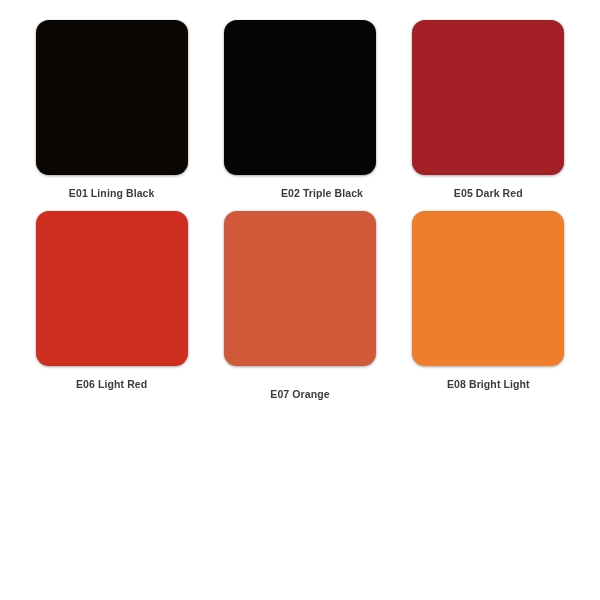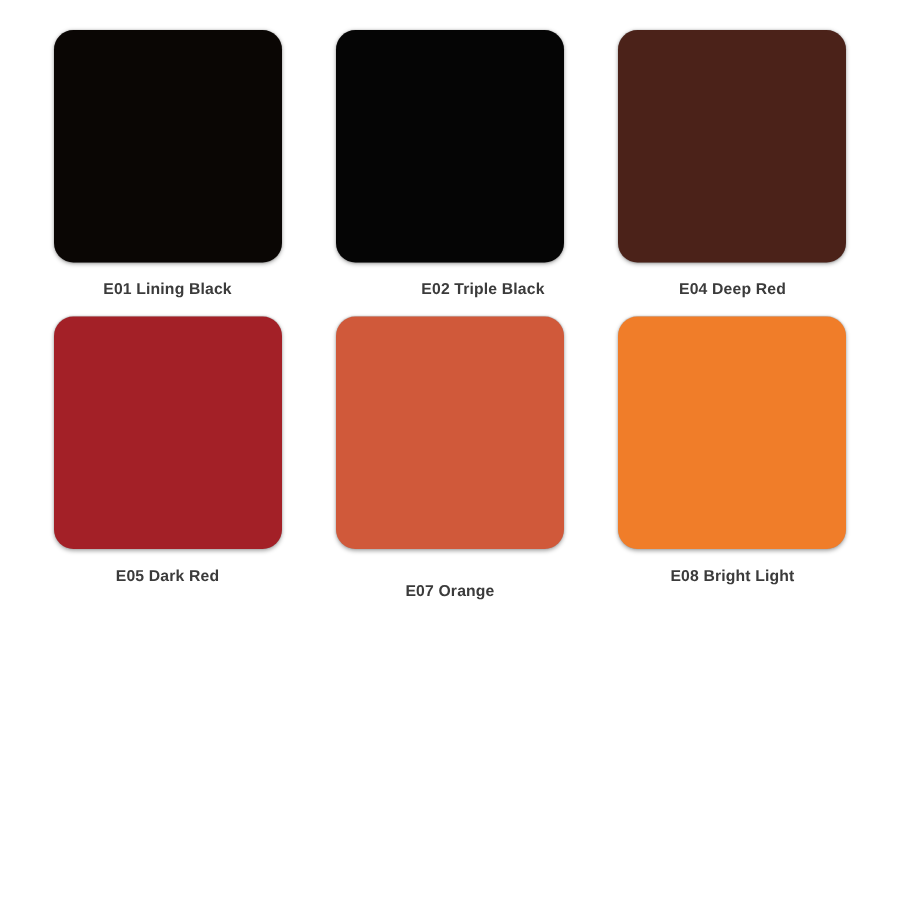--- a/index.html
+++ b/index.html
@@ -56,30 +56,30 @@
     <div class="swatch-chip" style="background: rgb(10, 6, 4);"></div>
     <div class="swatch-label" style="color: rgb(59, 59, 59);">E01 Lining Black</div>
   </div>
 
   <div class="swatch-cell">
     <div class="swatch-chip" style="background: rgb(5, 5, 5);"></div>
     <div class="swatch-label" style="color: rgb(59, 59, 59); margin-left: 44px;">E02 Triple Black</div>
   </div>
 
 
-  <div class="swatch-cell">
-    <div class="swatch-chip" style="background: rgb(75, 34, 25);"></div>
-    <div class="swatch-label" style="color: rgb(59, 59, 59);">E04 Deep Red</div>
-  </div>
 
   <div class="swatch-cell">
     <div class="swatch-chip" style="background: rgb(163, 32, 39);"></div>
     <div class="swatch-label" style="color: rgb(59, 59, 59);">E05 Dark Red</div>
   </div>
 
+  <div class="swatch-cell">
+    <div class="swatch-chip" style="background: rgb(206, 45, 32);"></div>
+    <div class="swatch-label" style="color: rgb(59, 59, 59);">E06 Light Red</div>
+  </div>
 
   <div class="swatch-cell">
     <div class="swatch-chip" style="background: rgb(208, 89, 58);"></div>
     <div class="swatch-label" style="color: rgb(59, 59, 59); margin-top: 22px;">E07 Orange</div>
   </div>
 
   <div class="swatch-cell">
     <div class="swatch-chip" style="background: rgb(240, 125, 41);"></div>
     <div class="swatch-label" style="color: rgb(59, 59, 59);">E08 Bright Light</div>
   </div>

